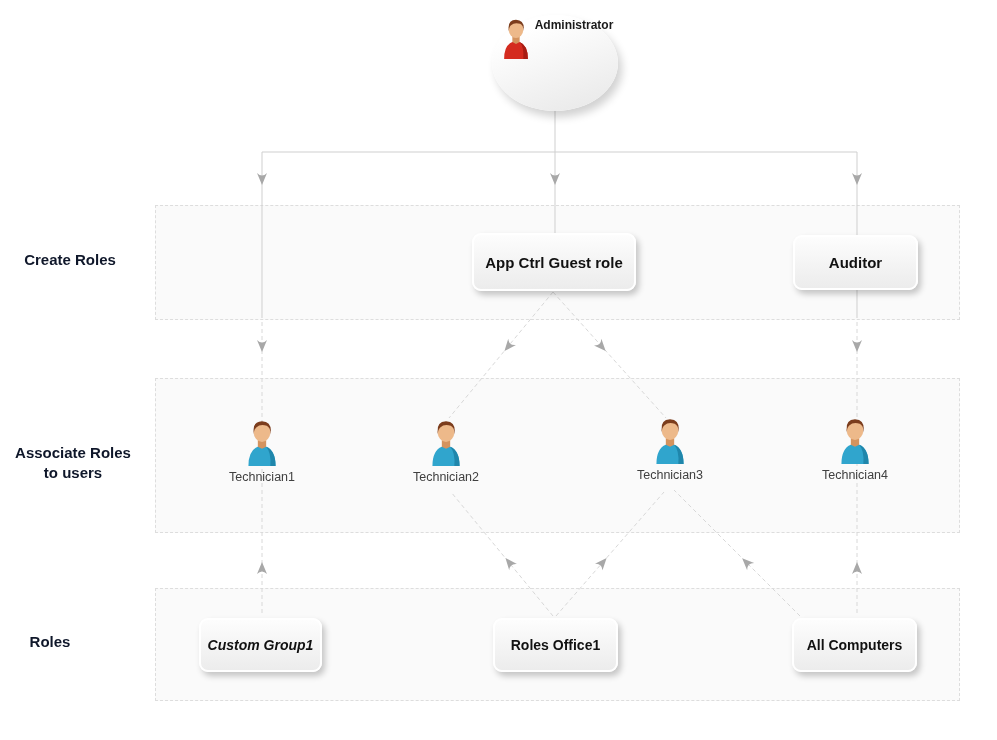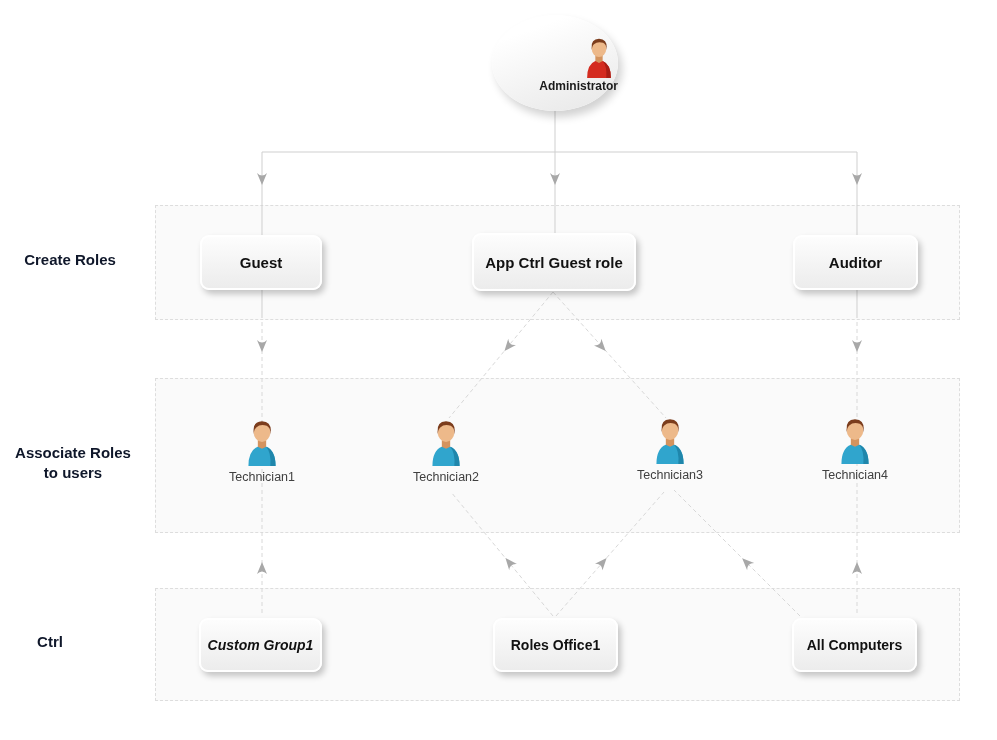--- a/index.html
+++ b/index.html
@@ -22,21 +22,21 @@
   .rowlabel{position:absolute;color:#0f172a;font-size:15px;font-weight:600;text-align:center;line-height:1.35;}
   .rl1{left:5px;top:250px;width:130px;}
   .rl2{left:7px;top:443px;width:132px;}
   .rl3{left:0px;top:632px;width:100px;}
 
   
   .adminNode{
     position:absolute;left:492px;top:15px;width:126px;height:96px;border-radius:50%;
     background:linear-gradient(160deg,#ffffff 20%,#e7e7e7 100%);
     box-shadow:4px 6px 8px rgba(0,0,0,0.18);
-    display:flex;flex-direction:column;align-items:flex-end;justify-content:center;padding-top:2px;box-sizing:border-box;
+    display:flex;align-items:flex-start;justify-content:center;padding-top:2px;box-sizing:border-box;
   }
   .adminLabel{font-size:12px;font-weight:600;color:#1a1a1a;margin-top:1px;}
 
   
   .btn{
     position:absolute;display:flex;align-items:center;justify-content:center;
     background:linear-gradient(180deg,#fdfdfd 0%,#ececec 100%);
     border:2px solid #fff;border-radius:9px;box-sizing:border-box;
     box-shadow:3px 4px 6px rgba(0,0,0,0.22);
     font-size:15px;font-weight:700;color:#111;text-align:center;
@@ -97,34 +97,33 @@
     <path class="arrow" d="M-8,-5 Q-3,0 -8,5 L4,0 Z" transform="translate(508 561) rotate(-129.4)"></path>
     <path class="arrow" d="M-8,-5 Q-3,0 -8,5 L4,0 Z" transform="translate(604 561) rotate(-48.9)"></path>
     <path class="arrow" d="M-8,-5 Q-3,0 -8,5 L4,0 Z" transform="translate(745 561) rotate(-135)"></path>
   </svg>
 
   <div class="rowlabel rl1">Create Roles</div>
   <div class="rowlabel rl2">
     <span>Associate Roles</span><br>
     <span>to users</span>
   </div>
-  <div class="rowlabel rl3">Ctrl</div>
+  <div class="rowlabel rl3">Roles</div>
 
   <div class="adminNode">
     <svg class="avatar" width="38" height="42" viewBox="0 0 40 46">
       <path d="M16,18 L16,29 Q20,31 24,29 L24,18 Z" fill="#d4935e"></path>
       <path d="M7,46 Q7,31 16,27.5 L20,29.5 L24,27.5 Q33,31 33,46 Z" fill="#d42b1f"></path>
       <path d="M24,27.5 Q33,31 33,46 L28,46 Q29,33 24,27.5 Z" fill="#a81d14"></path>
       <ellipse cx="20" cy="13.5" rx="8" ry="9.5" fill="#edb98a"></ellipse>
       <path d="M12,13 Q11,3.5 20,3 Q29,3.5 28.5,13 L28.5,16 Q28,9 24.5,7.5 Q18.5,5.5 14.5,9 Q12.3,10.8 12,16 Z" fill="#7c3d1d"></path>
     </svg>
     <div class="adminLabel">Administrator</div>
   </div>
 
-  <div class="btn bGuest">Guest</div>
   <div class="btn bAppCtrl">App Ctrl Guest role</div>
   <div class="btn bAuditor">Auditor</div>
 
   <div class="tech t1">
     <svg class="avatar" width="44" height="48" viewBox="0 0 40 46">
       <path d="M16,18 L16,29 Q20,31 24,29 L24,18 Z" fill="#d4935e"></path>
       <path d="M7,46 Q7,31 16,27.5 L20,29.5 L24,27.5 Q33,31 33,46 Z" fill="#30a5cd"></path>
       <path d="M24,27.5 Q33,31 33,46 L28,46 Q29,33 24,27.5 Z" fill="#1f86ab"></path>
       <ellipse cx="20" cy="13.5" rx="8" ry="9.5" fill="#edb98a"></ellipse>
       <path d="M12,13 Q11,3.5 20,3 Q29,3.5 28.5,13 L28.5,16 Q28,9 24.5,7.5 Q18.5,5.5 14.5,9 Q12.3,10.8 12,16 Z" fill="#7c3d1d"></path>

